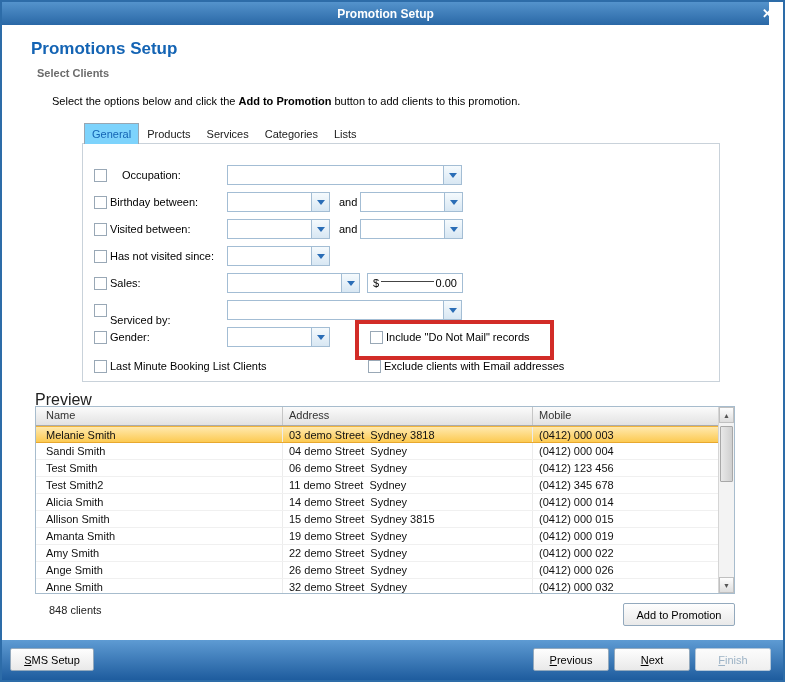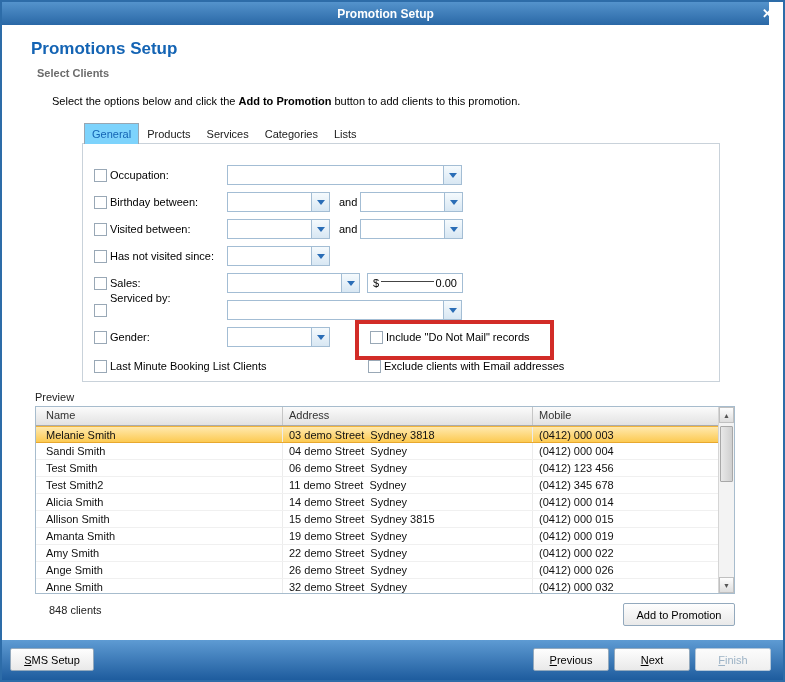--- a/index.html
+++ b/index.html
@@ -25,21 +25,21 @@
   .cb{position:absolute;width:13px;height:13px;background:#fff;border:1px solid #99a8b6;box-sizing:border-box;cursor:pointer;}
   .flabel{position:absolute;font-size:11px;line-height:13px;color:#000;white-space:nowrap;}
   .dd{position:absolute;height:20px;border:1px solid #a3bdd4;background:#fff;display:flex;box-sizing:border-box;cursor:pointer;}
   .dd-arrow{margin-left:auto;width:17px;background:linear-gradient(#f5fafd,#d8e7f3);border-left:1px solid #a3bdd4;display:flex;align-items:center;justify-content:center;}
   .dd-arrow::after{content:'';width:0;height:0;border-left:4px solid transparent;border-right:4px solid transparent;border-top:5px solid #2a6db6;}
   .money{position:absolute;height:20px;border:1px solid #a3bdd4;background:#fff;display:flex;align-items:center;font-size:11px;box-sizing:border-box;padding:0 5px;}
   .money .mline{flex:1;border-bottom:1px solid #444;margin:0 2px 4px 2px;}
   .red-box{position:absolute;left:353px;top:318px;width:191px;height:32px;border:4px solid #d22c27;box-sizing:content-box;z-index:3;pointer-events:none;}
 
   
-  .preview-label{position:absolute;left:33px;top:389px;font-size:11px;color:#222;}
+  .preview-label{position:absolute;left:33px;top:389px;font-size:16px;color:#222;}
   .table-wrap{position:absolute;left:33px;top:404px;width:700px;height:188px;border:1px solid #a7bccd;background:#fff;box-sizing:border-box;}
   .tgrid{position:absolute;left:0;top:0;right:16px;bottom:0;overflow:hidden;}
   .thead{display:flex;height:18px;line-height:17px;background:linear-gradient(#fbfbfb,#e2e2e2);border-bottom:1px solid #ababab;font-size:11px;color:#333;}
   .thcell{border-right:1px solid #c6c6c6;padding-left:6px;box-sizing:border-box;overflow:hidden;cursor:pointer;}
   .trow{display:flex;height:17px;line-height:16px;font-size:11px;color:#111;border-bottom:1px solid #f0f0f0;box-sizing:border-box;cursor:pointer;}
   .tcell{padding-left:6px;box-sizing:border-box;overflow:hidden;white-space:pre;border-right:1px solid #ececec;}
   .col-name{width:247px;padding-left:10px;}
   .col-address{width:250px;}
   .col-mobile{flex:1;border-right:none;}
   .trow.selected{background:linear-gradient(#ffe9ae,#fcca52);border-top:1px solid #f0b43c;border-bottom:1px solid #e8a82e;}
@@ -79,21 +79,21 @@
   <div class="tabstrip">
     <div class="tab active">General</div>
     <div class="tab">Products</div>
     <div class="tab">Services</div>
     <div class="tab">Categories</div>
     <div class="tab">Lists</div>
   </div>
   <div class="groupbox"></div>
 
   <span class="cb" style="left:92px;top:167px;"></span>
-  <span class="flabel" style="left:108px;top:167px;">Occupation:</span>
+  <span class="flabel" style="left:120px;top:167px;">Occupation:</span>
   <div class="dd" style="left:225px;top:163px;width:235px;">
       <span class="dd-arrow"></span>
     </div>
 
   <span class="cb" style="left:92px;top:194px;"></span>
   <span class="flabel" style="left:108px;top:194px;">Birthday between:</span>
   <div class="dd" style="left:225px;top:190px;width:103px;">
       <span class="dd-arrow"></span>
     </div>
   <span class="flabel" style="left:337px;top:194px;">and</span>
@@ -122,21 +122,21 @@
   <div class="dd" style="left:225px;top:271px;width:133px;">
       <span class="dd-arrow"></span>
     </div>
   <div class="money" style="left:365px;top:271px;width:96px;">
     <span>$</span>
     <span class="mline"></span>
     <span>0.00</span>
   </div>
 
   <span class="cb" style="left:92px;top:302px;"></span>
-  <span class="flabel" style="left:108px;top:290px;">Serviced by:</span>
+  <span class="flabel" style="left:108px;top:312px;">Serviced by:</span>
   <div class="dd" style="left:225px;top:298px;width:235px;">
       <span class="dd-arrow"></span>
     </div>
 
   <span class="cb" style="left:92px;top:329px;"></span>
   <span class="flabel" style="left:108px;top:329px;">Gender:</span>
   <div class="dd" style="left:225px;top:325px;width:103px;">
       <span class="dd-arrow"></span>
     </div>
   <span class="cb" style="left:368px;top:329px;"></span>

